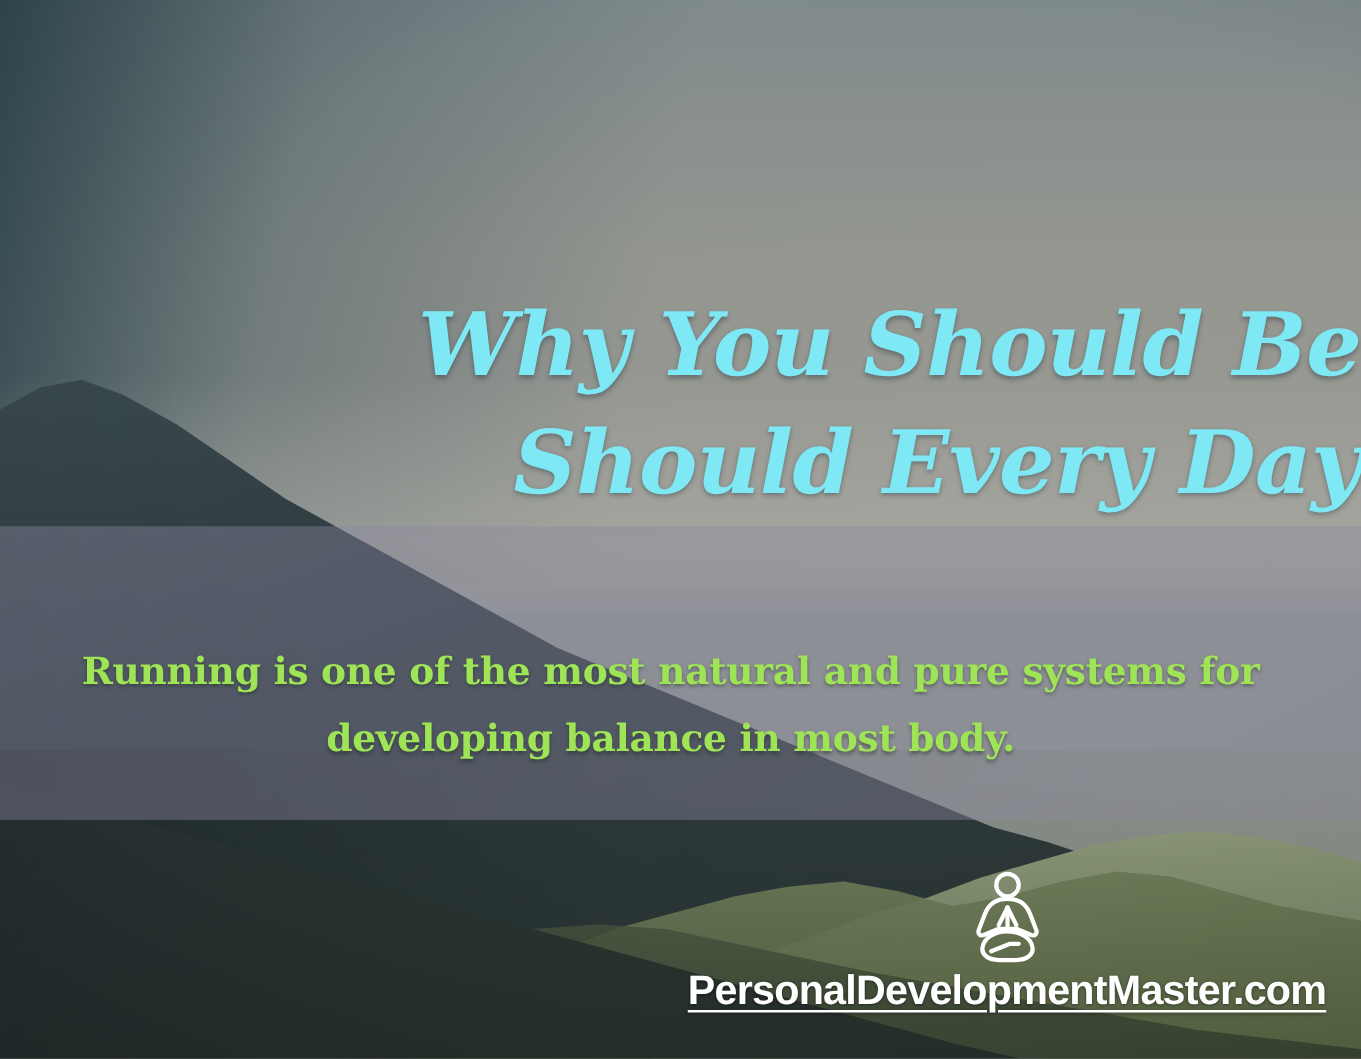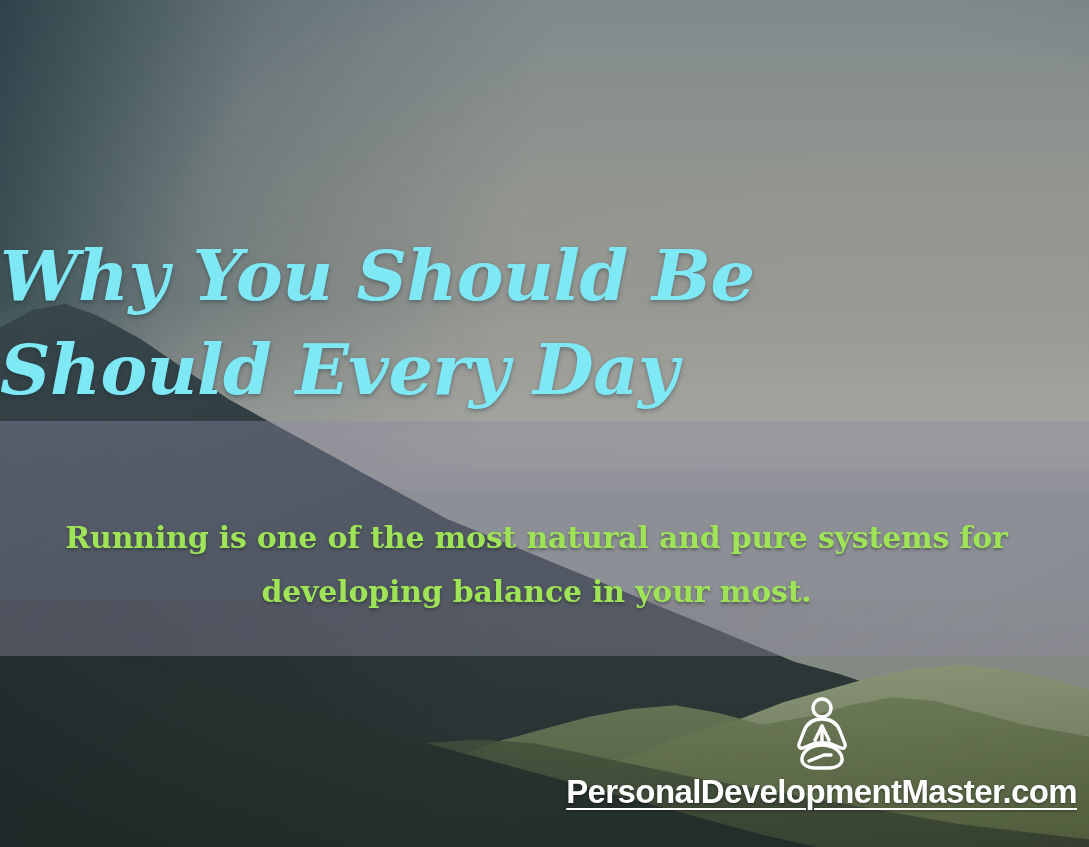--- a/index.html
+++ b/index.html
@@ -139,21 +139,21 @@
     height: 235px;
     background: rgba(140,137,160,0.42);
     backdrop-filter: saturate(115%);
   }
 
   
   .headline {
     position: absolute;
     left: 0; right: 0;
     top: 182px;
-    text-align: left;
+    text-align: right;
     font-family: "DejaVu Serif", serif;
     font-weight: 700;
     font-style: italic;
     font-size: 70px;
     line-height: 94px;
     letter-spacing: -0.5px;
     color: #7fe8f5;
     text-shadow: 0 2px 4px rgba(20,40,50,0.40);
     white-space: nowrap;
   }
@@ -171,21 +171,21 @@
     letter-spacing: -0.2px;
     color: #9fe357;
     text-shadow: 0 2px 3px rgba(25,35,25,0.45);
     white-space: nowrap;
   }
   .quote .ln { display: block; }
 
   
   .brand {
     position: absolute;
-    right: 12px;
+    right: 28px;
     bottom: 36px;
     text-align: left;
   }
   .brand-mark {
     display: block;
     margin: 0 auto 2px auto;
     width: 62px;
     height: 74px;
   }
   .brand-url {
@@ -223,21 +223,21 @@
 
   <div class="band"></div>
 
   <h1 class="headline">
     <span class="ln">Why You Should Be</span>
     <span class="ln">Should Every Day</span>
   </h1>
 
   <p class="quote">
     <span class="ln">Running is one of the most natural and pure systems for</span>
-    <span class="ln">developing balance in your most.</span>
+    <span class="ln">developing balance in most body.</span>
   </p>
 
   <div class="brand">
     <svg class="brand-mark" viewBox="0 0 62 74" fill="none" stroke="#ffffff" stroke-width="3.4" stroke-linecap="round" stroke-linejoin="round">
 
       <circle cx="31" cy="11" r="9"></circle>
 
       <path d="M31 22
                C 22 22, 16 26, 13 34
                L 8 47

